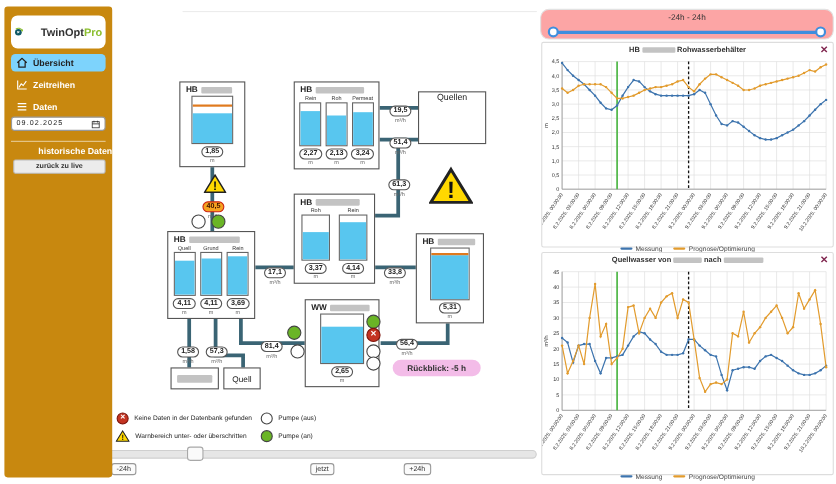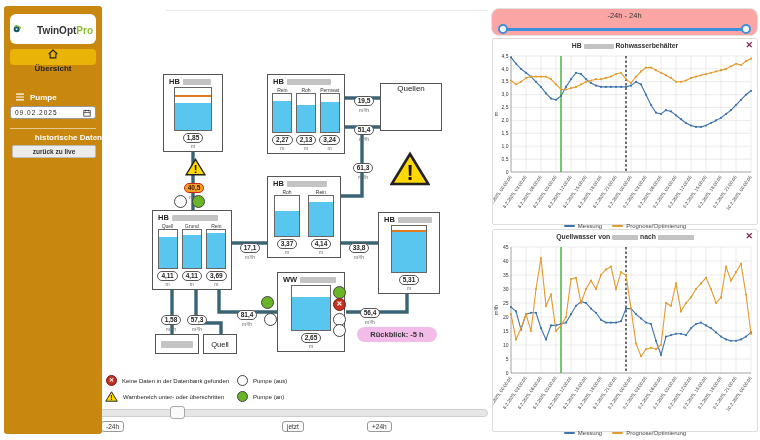--- a/index.html
+++ b/index.html
@@ -7,21 +7,21 @@
         font-family:"Liberation Sans",sans-serif;color:#222;}
   .abs{position:absolute;}
   
   #sidebar{left:4px;top:6px;width:98px;height:428px;background:#c8880f;border-radius:3px;z-index:5;}
   .logo-card{position:absolute;left:6px;top:8px;width:86px;height:30px;background:#fff;border-radius:6px;
              display:flex;align-items:center;gap:16px;padding:0 3px;box-sizing:border-box;}
   .logo-main{font-size:10px;font-weight:bold;color:#333;}
   .logo-accent{font-size:10px;font-weight:bold;color:#8cbf2f;}
   .nav-item{position:absolute;left:6px;width:86px;height:16px;border-radius:4px;display:flex;align-items:center;
             gap:5px;padding:0 5px;box-sizing:border-box;font-size:8px;font-weight:bold;color:#fff;cursor:pointer;}
-  .nav-item.active{background:#eab308;color:#222;flex-direction:column;}
+  .nav-item.active{background:#7dd3fc;color:#222;}
   .nav-icon{width:10px;height:10px;flex:0 0 auto;}
   .date-field{position:absolute;left:6px;top:100px;width:86px;height:13px;background:#fff;border:1px solid #999;
               border-radius:3px;display:flex;align-items:center;justify-content:space-between;
               padding:0 4px;box-sizing:border-box;font-size:6.5px;letter-spacing:1px;color:#222;}
   .side-divider{position:absolute;left:6px;top:122px;width:86px;height:1px;background:rgba(255,255,255,.55);}
   .side-heading{position:absolute;left:0;top:127px;width:98px;text-align:right;font-size:8px;font-weight:bold;color:#fff;}
   .side-btn{position:absolute;left:8px;top:139px;width:82px;height:11px;background:#ececec;border:1px solid #bbb;
             border-radius:2px;font-size:6.5px;font-weight:bold;color:#333;text-align:center;line-height:11px;cursor:pointer;}
   
   #pipes{left:0;top:0;z-index:1;}
@@ -86,25 +86,32 @@
       </svg>
       <span><span class="logo-main">TwinOpt</span><span class="logo-accent">Pro</span></span>
     </div>
 
     <div class="nav-item active" style="top:43px">
       <svg class="nav-icon" viewBox="0 0 14 14">
         <path d="M1 7 L7 1.5 L13 7 M3 6.5 V12.5 H11 V6.5" fill="none" stroke="#222" stroke-width="1.6"></path>
       </svg>
       <span>Übersicht</span>
     </div>
+    <div class="nav-item" style="top:63px">
+      <svg class="nav-icon" viewBox="0 0 14 14">
+        <path d="M1.5 1.5 V12.5 H13" fill="none" stroke="#fff" stroke-width="1.4"></path>
+        <path d="M3 10.5 L6 6 L8.5 8 L12.5 2.5" fill="none" stroke="#fff" stroke-width="1.4"></path>
+      </svg>
+      <span>Zeitreihen</span>
+    </div>
     <div class="nav-item" style="top:83px">
       <svg class="nav-icon" viewBox="0 0 14 14">
         <path d="M1.5 3 H12.5 M1.5 7 H12.5 M1.5 11 H12.5" stroke="#fff" stroke-width="1.6"></path>
       </svg>
-      <span>Pumpe</span>
+      <span>Daten</span>
     </div>
 
     <div class="date-field">
       <span>09.02.2025</span>
       <svg width="8" height="8" viewBox="0 0 10 10">
         <rect x="1" y="2" width="8" height="7" fill="none" stroke="#333" stroke-width="1"></rect>
         <path d="M3 1 V3 M7 1 V3 M1 4.5 H9" stroke="#333" stroke-width="1"></path>
       </svg>
     </div>
     <div class="side-divider"></div>

